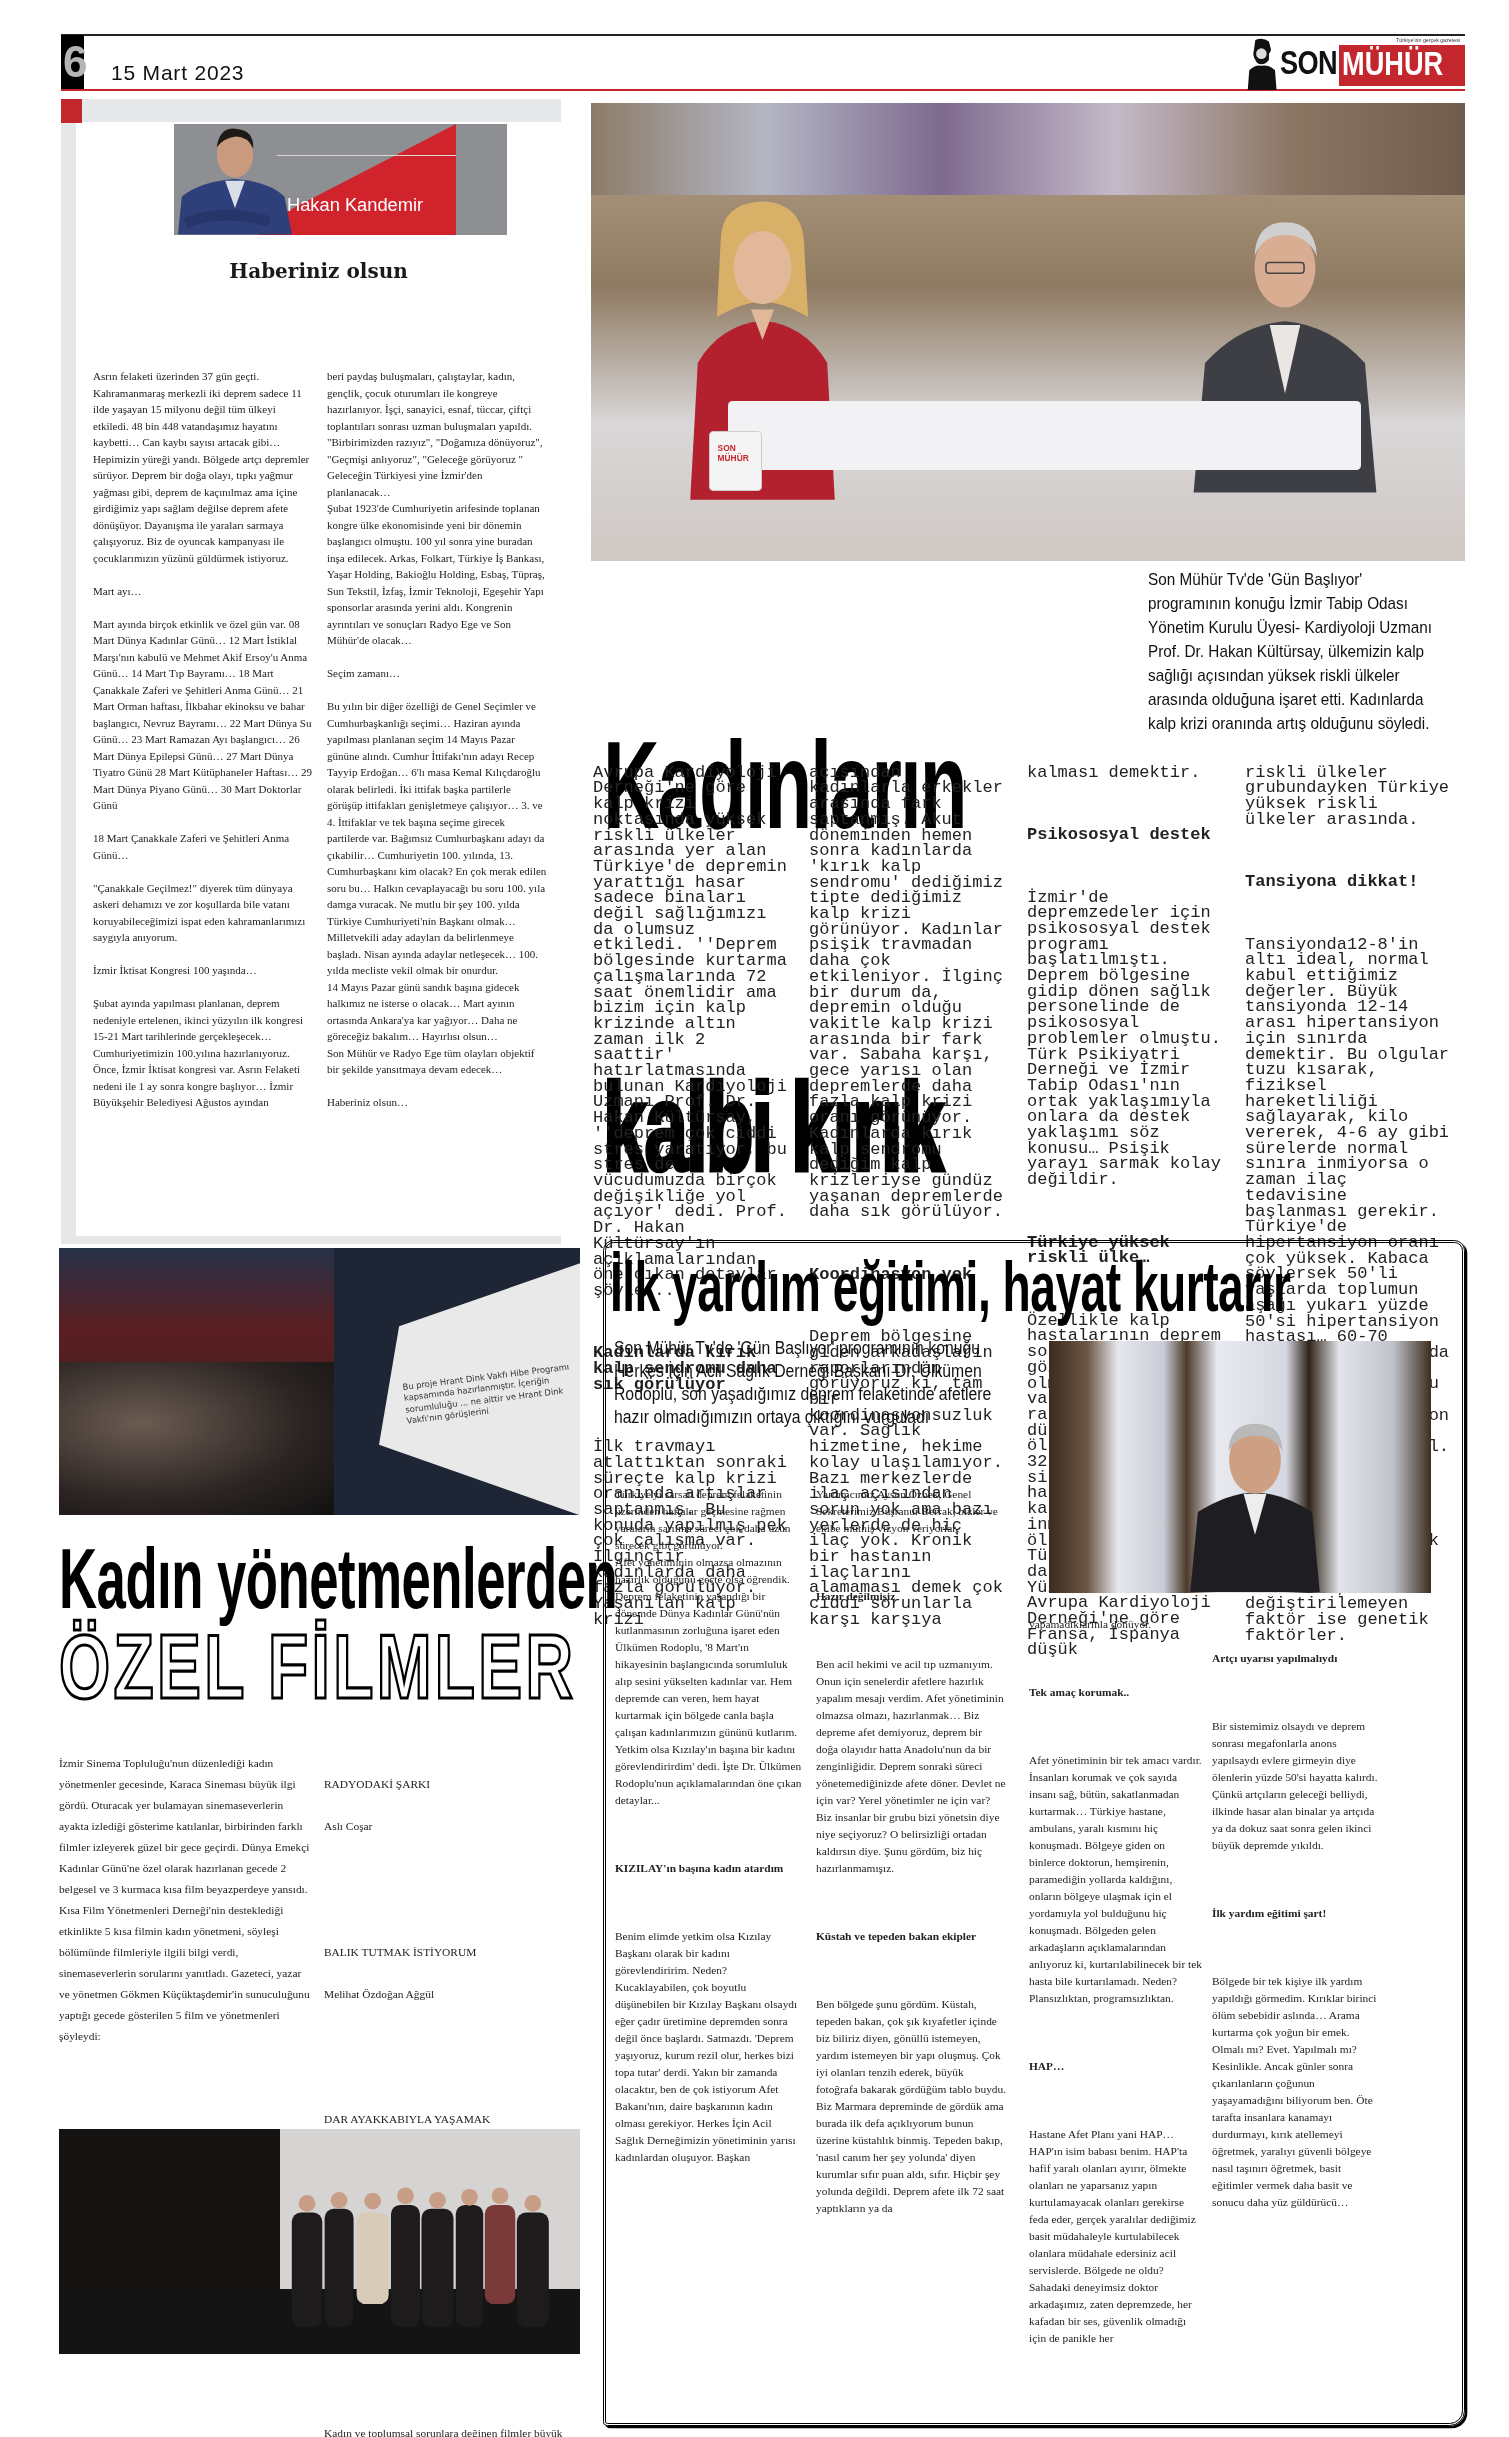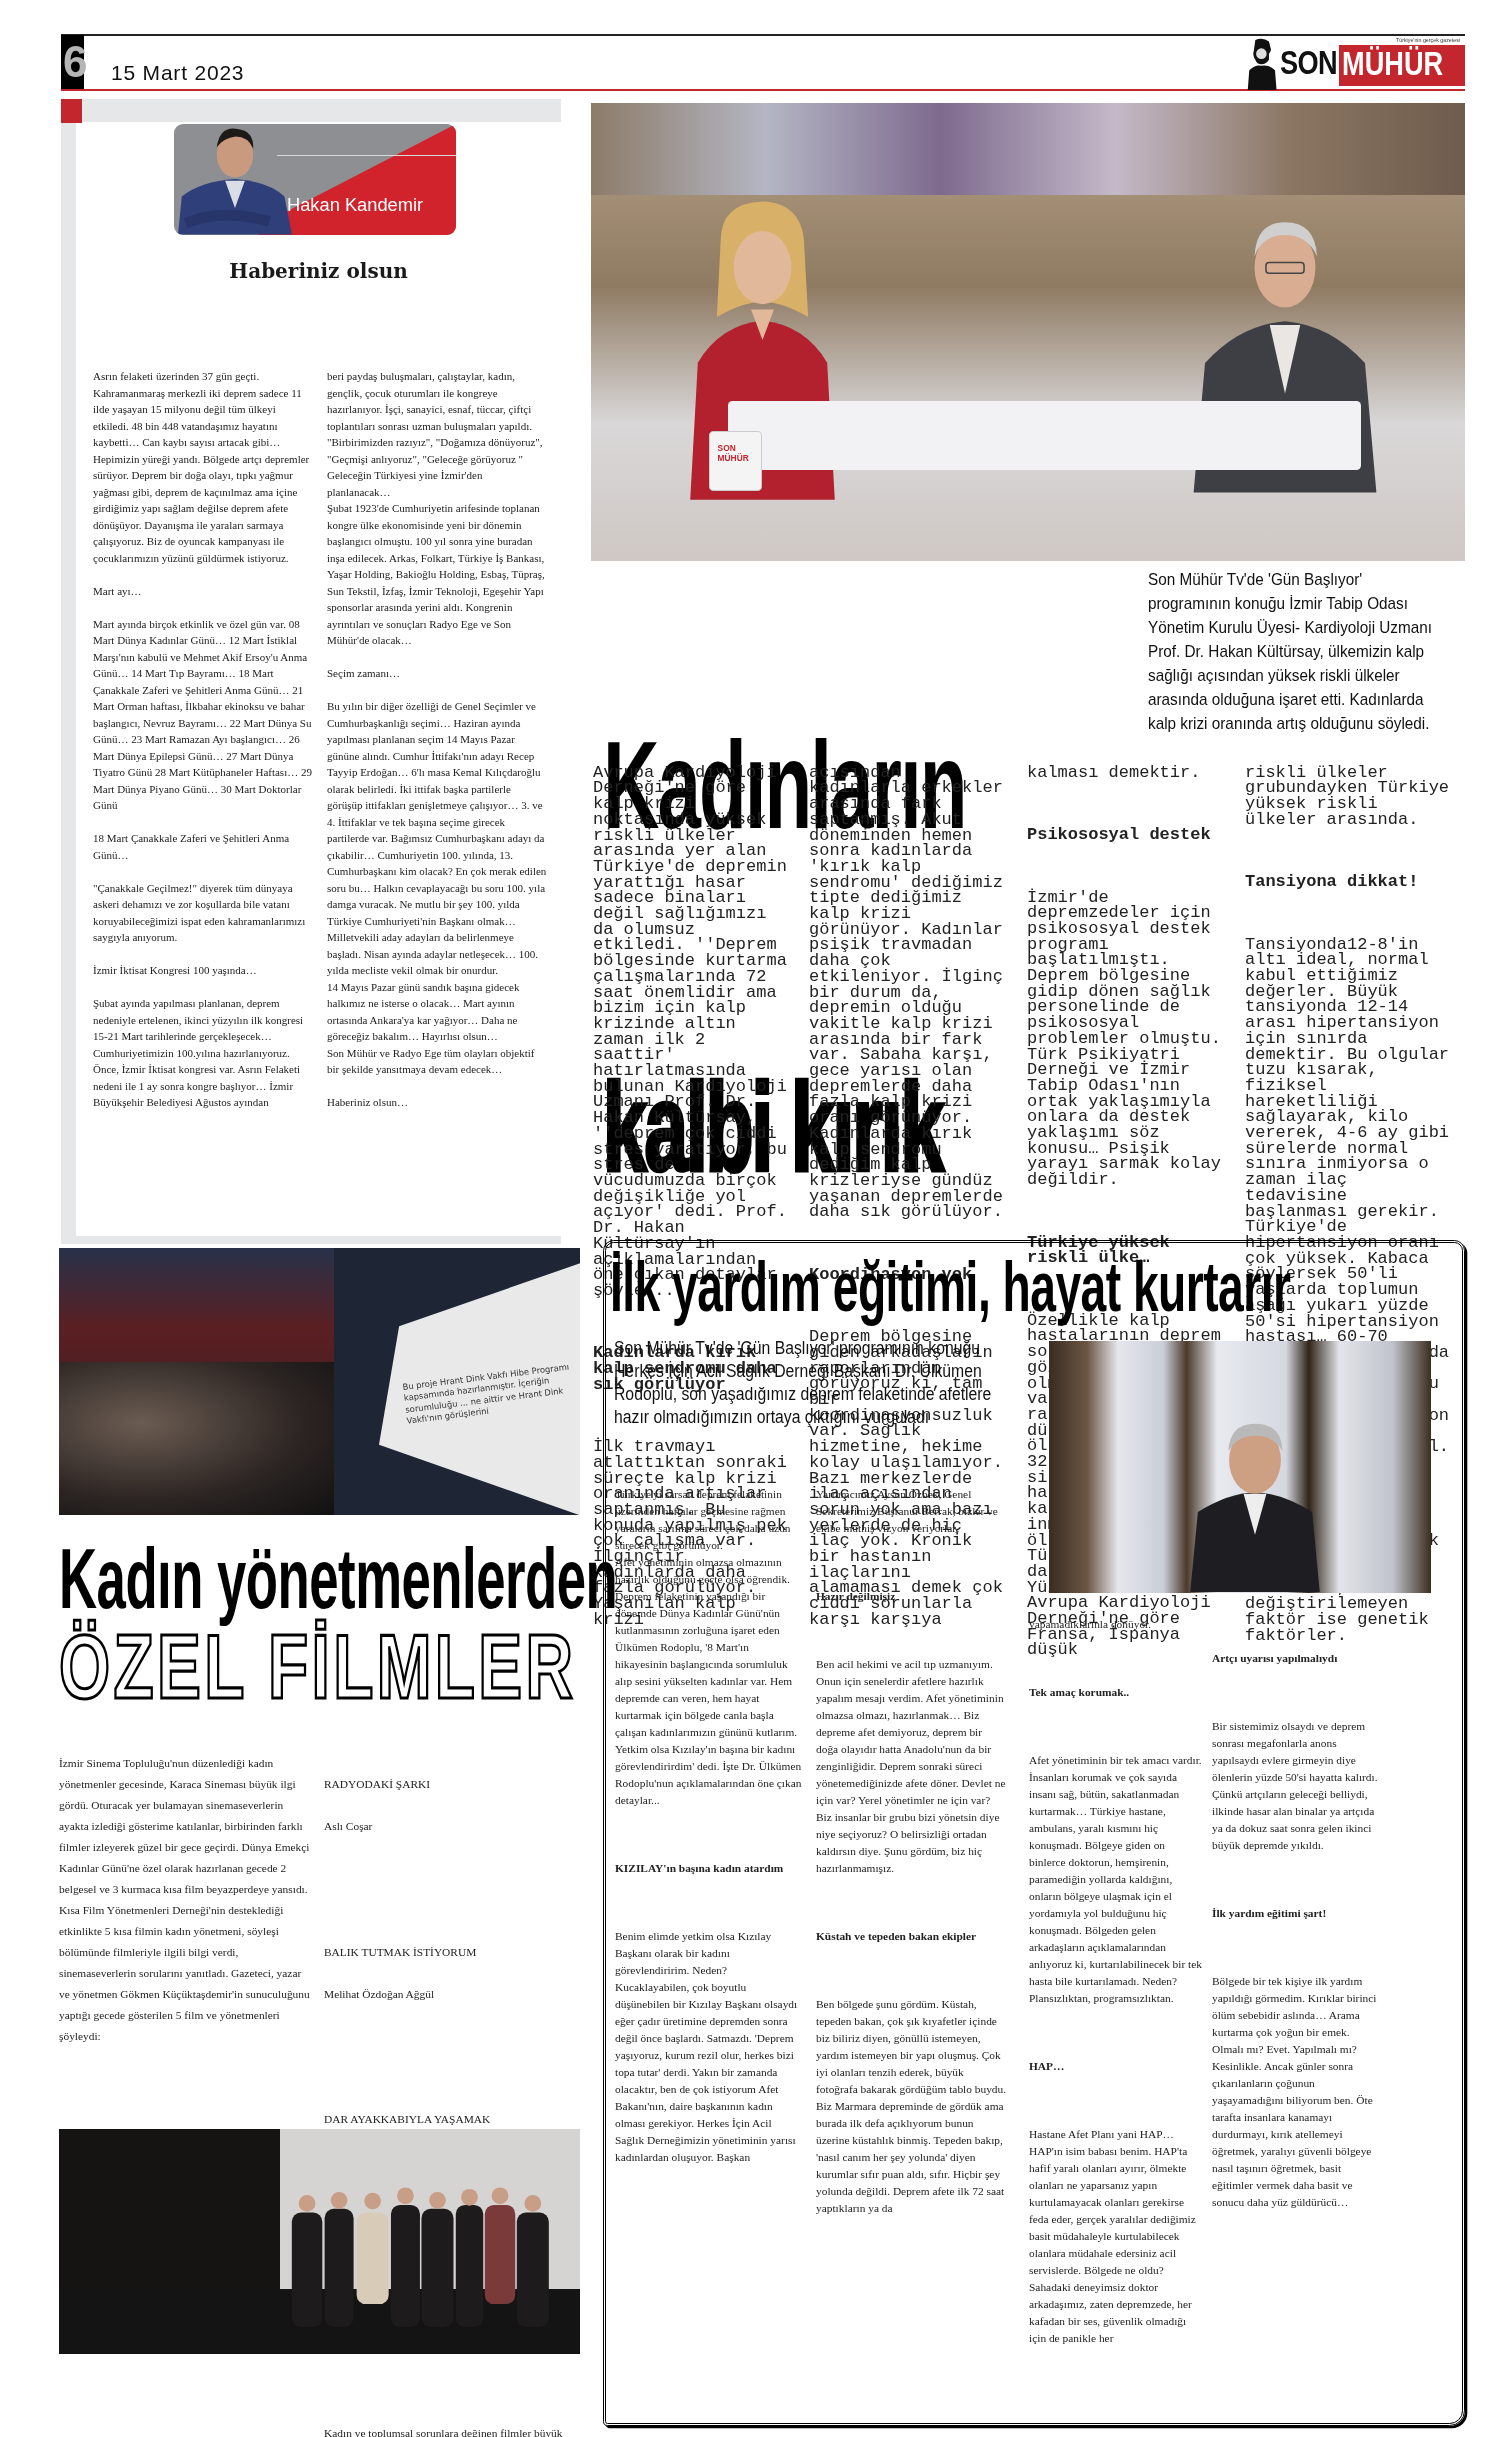--- a/index.html
+++ b/index.html
@@ -16,21 +16,21 @@
   .logo-figure { left: 0; top: 0; width: 42px; height: 53px; }
   .logo-son { left: 40px; top: 6.1px; font-family: "Liberation Sans", sans-serif; font-weight: 900; font-size: 34px; color: #111; letter-spacing: -0.8px; transform: scaleX(0.8); transform-origin: left; }
   .logo-muhur-bg { left: 99px; top: 7.6px; width: 126px; height: 41px; background: #c4262e; }
   .logo-muhur { left: 102px; top: 6.9px; font-family: "Liberation Sans", sans-serif; font-weight: 900; font-size: 34px; color: #fff; transform: scaleX(0.8); transform-origin: left; }
   .logo-tagline { left: 156px; top: 0px; font-size: 5.3px; font-family: "Liberation Sans", sans-serif; color: #333; }
 
   
   .col-box { left: 61px; top: 99px; width: 500px; height: 1145px; background: #e6e7e9; }
   .col-inner { left: 76px; top: 122px; width: 485px; height: 1114px; background: #fff; }
   .col-red-square { left: 61px; top: 99px; width: 20.6px; height: 24.4px; background: #c4262e; }
-  .author-banner { left: 174px; top: 124px; width: 282px; height: 111px; background: #8e8f93; overflow: hidden; border-radius: 9px; }
+  .author-banner { left: 174px; top: 124px; width: 333px; height: 111px; background: #8e8f93; overflow: hidden; }
   .author-banner-red { left: 0; top: 0; width: 282px; height: 111px; background: #d0232c; clip-path: polygon(100% 0, 100% 100%, 30% 100%, 30% 92%); }
   .author-line { left: 103px; top: 30.5px; width: 179px; height: 1.5px; background: #d9d9d9; }
   .author-photo { left: 3.8px; top: 0px; width: 114px; height: 111px; }
   .author-name { left: 113px; top: 70px; font-family: "Liberation Sans", sans-serif; font-size: 18.3px; color: #fff; }
   .col-title { left: 76px; top: 259px; width: 485px; text-align: center; font-size: 20px; font-weight: 700; font-family: "DejaVu Serif", serif; }
   .col-text { font-family: "Liberation Serif", serif; font-size: 11px; line-height: 16.5px; color: #222; white-space: pre-line; margin-top: 32px; }
   .col-text-1 { left: 93px; top: 336px; width: 221px; }
   .col-text-2 { left: 327px; top: 336px; width: 221px; }
 
   

